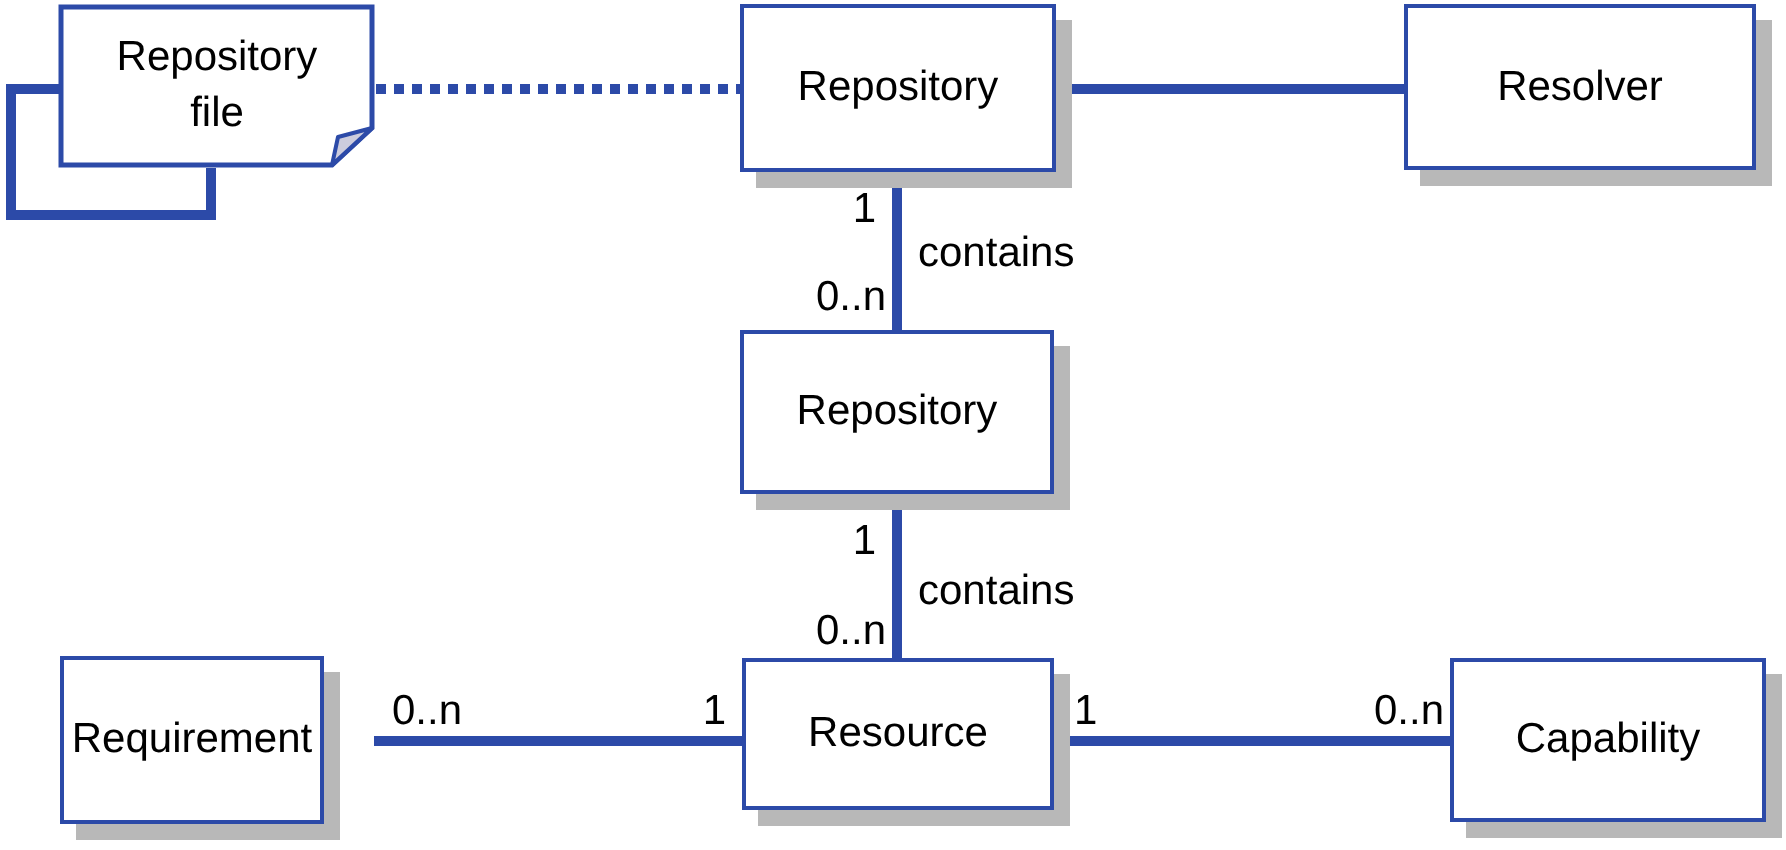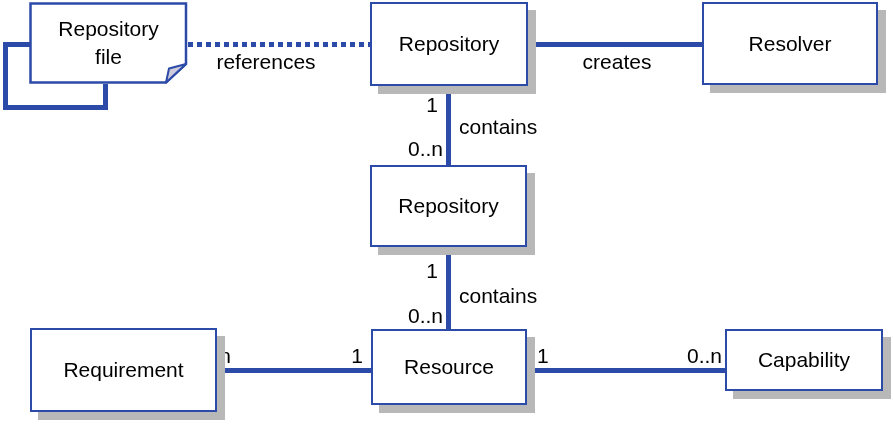--- a/index.html
+++ b/index.html
@@ -72,24 +72,22 @@
 <body>
 
 <div class="canvas">
 
   <div class="lh" style="left:3px;top:42px;width:29px"></div>
   <div class="lv" style="left:3px;top:42px;height:68px"></div>
   <div class="lh" style="left:3px;top:105px;width:105px"></div>
   <div class="lv" style="left:103px;top:84px;height:26px"></div>
 
   <div class="lh dotted" style="left:188px;top:42px;width:182px"></div>
-  <div class="lbl c" style="left:266px;top:50px">references</div>
 
   <div class="lh" style="left:528px;top:42px;width:198px"></div>
-  <div class="lbl c" style="left:617px;top:50px">creates</div>
 
   <div class="lv" style="left:446px;top:86px;height:79px"></div>
   <div class="lbl r" style="left:438px;top:93px">1</div>
   <div class="lbl" style="left:459px;top:115px">contains</div>
   <div class="lbl r" style="left:443px;top:137px">0..n</div>
 
   <div class="lv" style="left:446px;top:247px;height:82px"></div>
   <div class="lbl r" style="left:438px;top:259px">1</div>
   <div class="lbl" style="left:459px;top:284px">contains</div>
   <div class="lbl r" style="left:443px;top:304px">0..n</div>
@@ -118,25 +116,25 @@
   </div>
 
   <div class="node" style="left:702px;top:2px;width:176px;height:83px">
     <div>Resolver</div>
   </div>
 
   <div class="node" style="left:370px;top:165px;width:157px;height:82px">
     <div>Repository</div>
   </div>
 
-  <div class="node" style="left:30px;top:328px;width:187px;height:84px">
+  <div class="node" style="left:30px;top:328px;width:132px;height:84px">
     <div>Requirement</div>
   </div>
 
   <div class="node" style="left:371px;top:329px;width:156px;height:76px">
     <div>Resource</div>
   </div>
 
-  <div class="node" style="left:725px;top:329px;width:158px;height:62px">
+  <div class="node" style="left:725px;top:329px;width:158px;height:82px">
     <div>Capability</div>
   </div>
 
 </div>
 
 </body></html>

